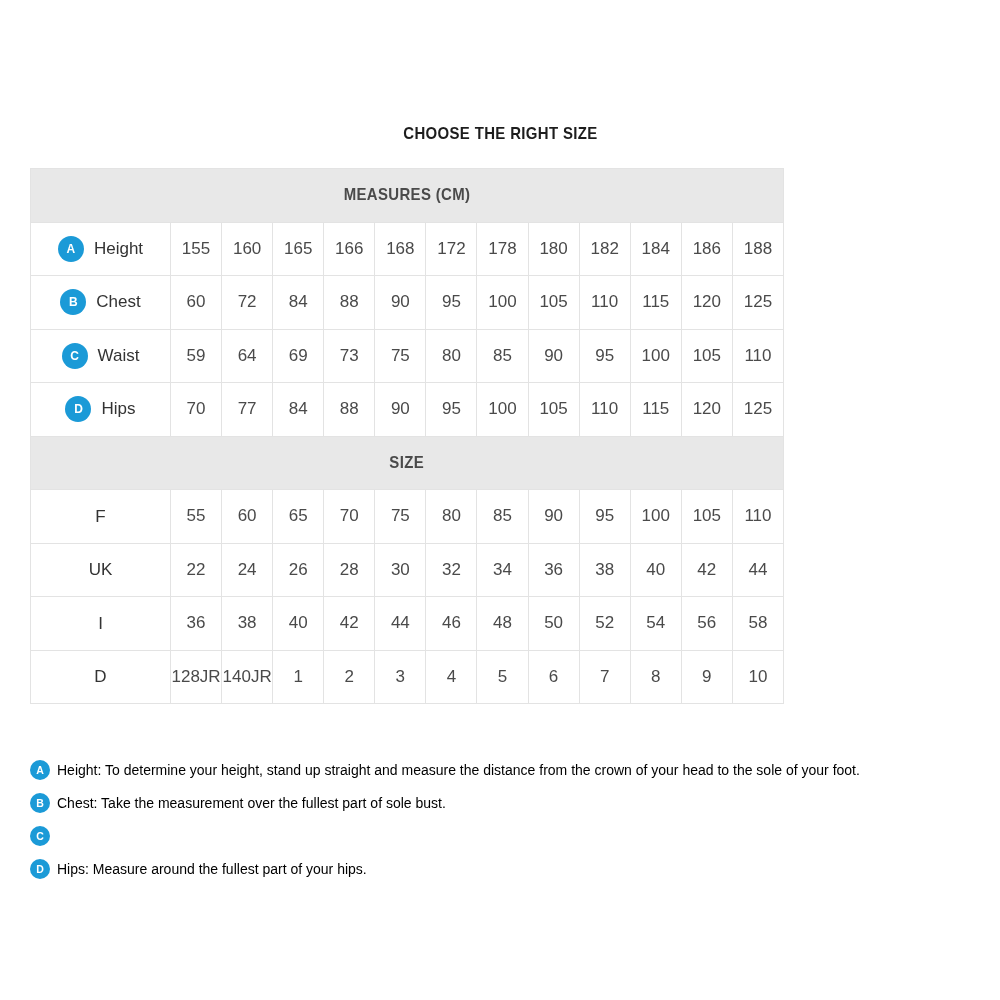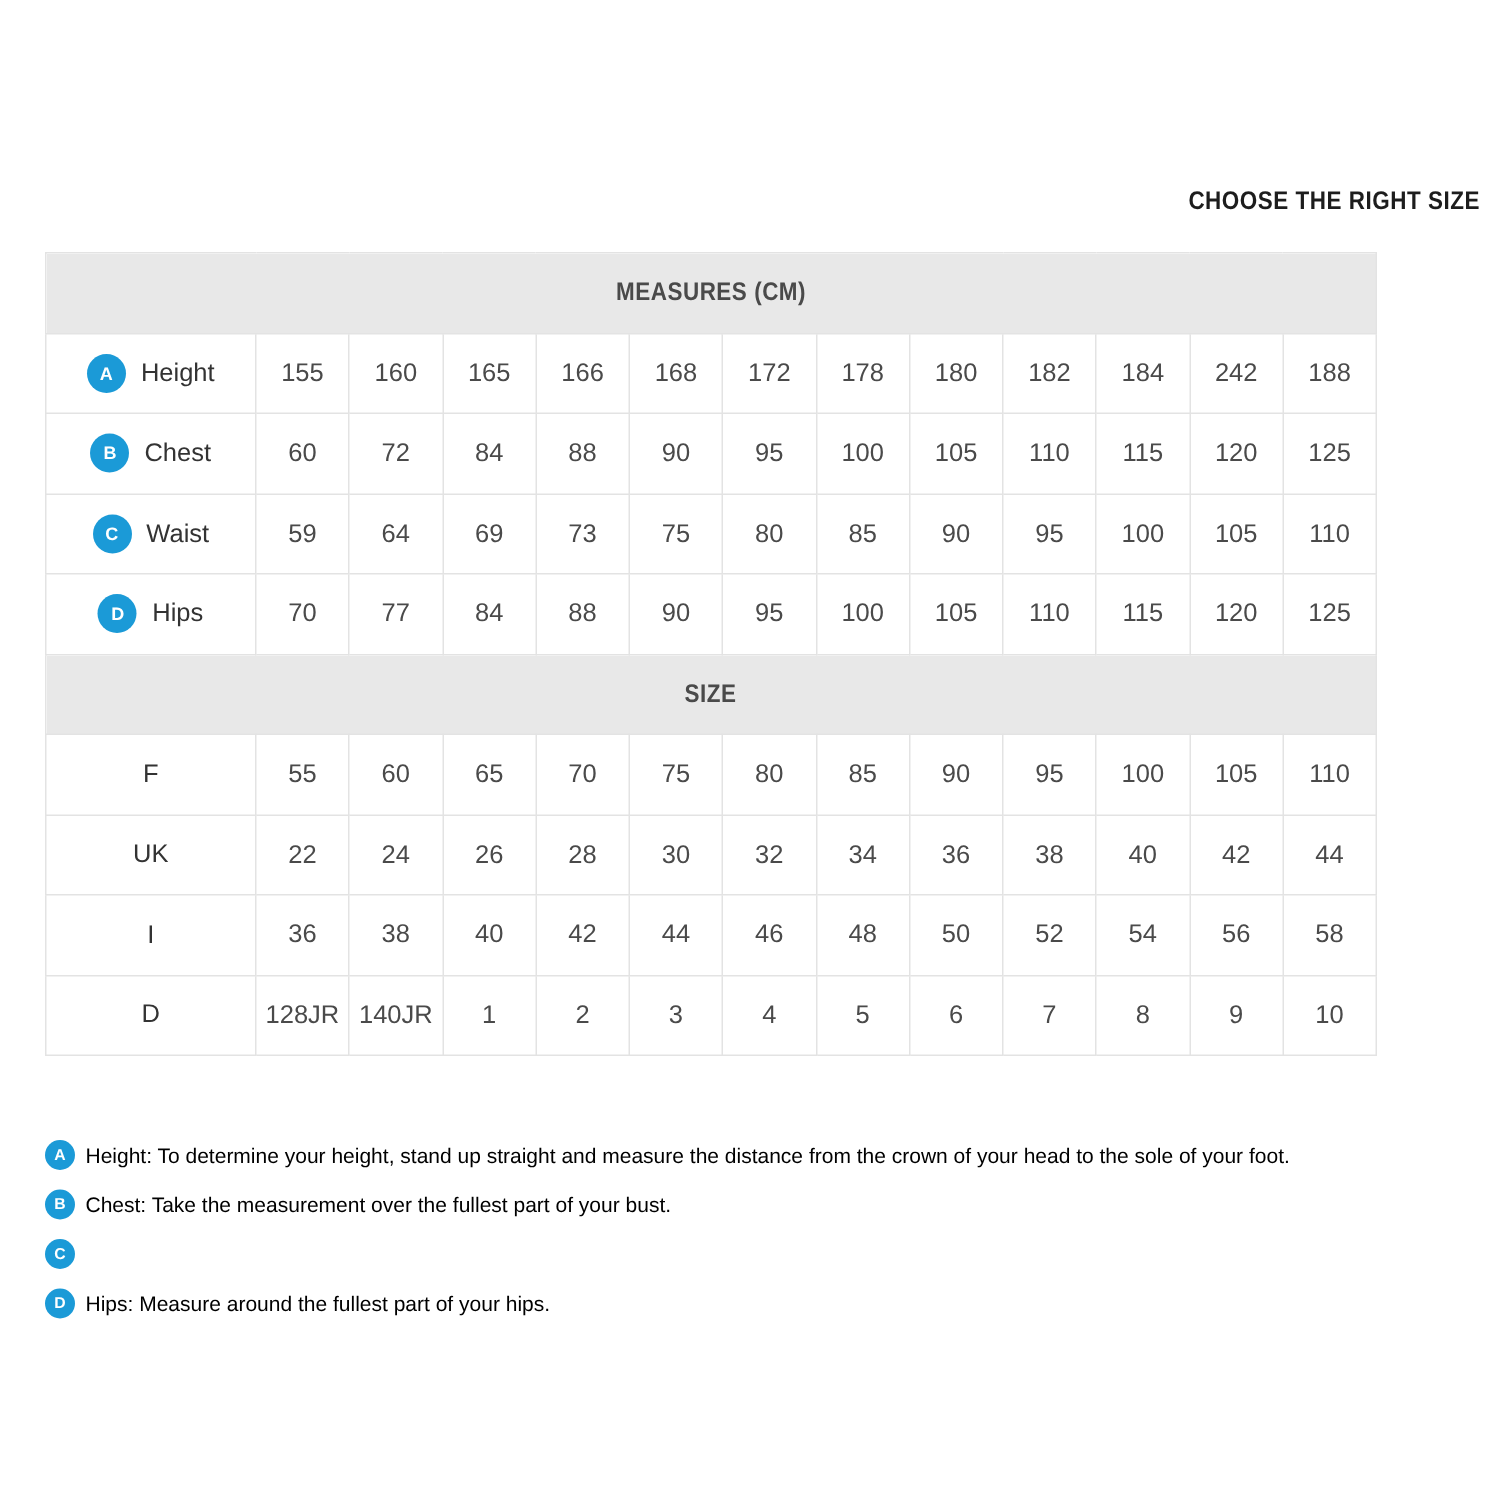--- a/index.html
+++ b/index.html
@@ -15,37 +15,37 @@
   :root {
     --accent: #1b9ad7;
     --header-bg: #e8e8e8;
     --border: #e3e3e3;
   }
   .page-title {
     position: absolute;
     top: 124px;
     left: 0;
     width: 100%;
-    text-align: right;
+    text-align: center;
     font-weight: bold;
     font-size: 17px;
     color: #1d1d1d;
     letter-spacing: 0.4px;
   }
   .cond {
     display: inline-block;
     transform: scaleX(0.88);
     transform-origin: center;
     white-space: nowrap;
   }
   table.size-table {
     position: absolute;
     left: 30px;
     top: 168px;
-    width: 888px;
+    width: 754px;
     border-collapse: collapse;
     table-layout: fixed;
   }
   table.size-table td {
     border: 1px solid var(--border);
     height: 52.5px;
     text-align: center;
     font-size: 17px;
     color: #4a4a4a;
     padding: 0;
@@ -131,21 +131,21 @@
         <td class="val-cell">155</td>
         <td class="val-cell">160</td>
         <td class="val-cell">165</td>
         <td class="val-cell">166</td>
         <td class="val-cell">168</td>
         <td class="val-cell">172</td>
         <td class="val-cell">178</td>
         <td class="val-cell">180</td>
         <td class="val-cell">182</td>
         <td class="val-cell">184</td>
-        <td class="val-cell">242</td>
+        <td class="val-cell">186</td>
         <td class="val-cell">188</td>
       </tr>
       <tr>
         <td class="label-cell"><span class="badge">B</span><span class="row-label">Chest</span></td>
         <td class="val-cell">60</td>
         <td class="val-cell">72</td>
         <td class="val-cell">84</td>
         <td class="val-cell">88</td>
         <td class="val-cell">90</td>
         <td class="val-cell">95</td>
@@ -252,21 +252,21 @@
     </tbody>
 </table>
 
 <div class="notes-list" id="notes-list">
     <div class="note">
       <span class="badge note-badge">A</span>
       <span class="note-text">Height: To determine your height, stand up straight and measure the distance from the crown of your head to the sole of your foot.</span>
     </div>
     <div class="note">
       <span class="badge note-badge">B</span>
-      <span class="note-text">Chest: Take the measurement over the fullest part of your bust.</span>
+      <span class="note-text">Chest: Take the measurement over the fullest part of sole bust.</span>
     </div>
     <div class="note">
       <span class="badge note-badge">C</span>
     </div>
     <div class="note">
       <span class="badge note-badge">D</span>
       <span class="note-text">Hips: Measure around the fullest part of your hips.</span>
     </div>
   </div>
 

